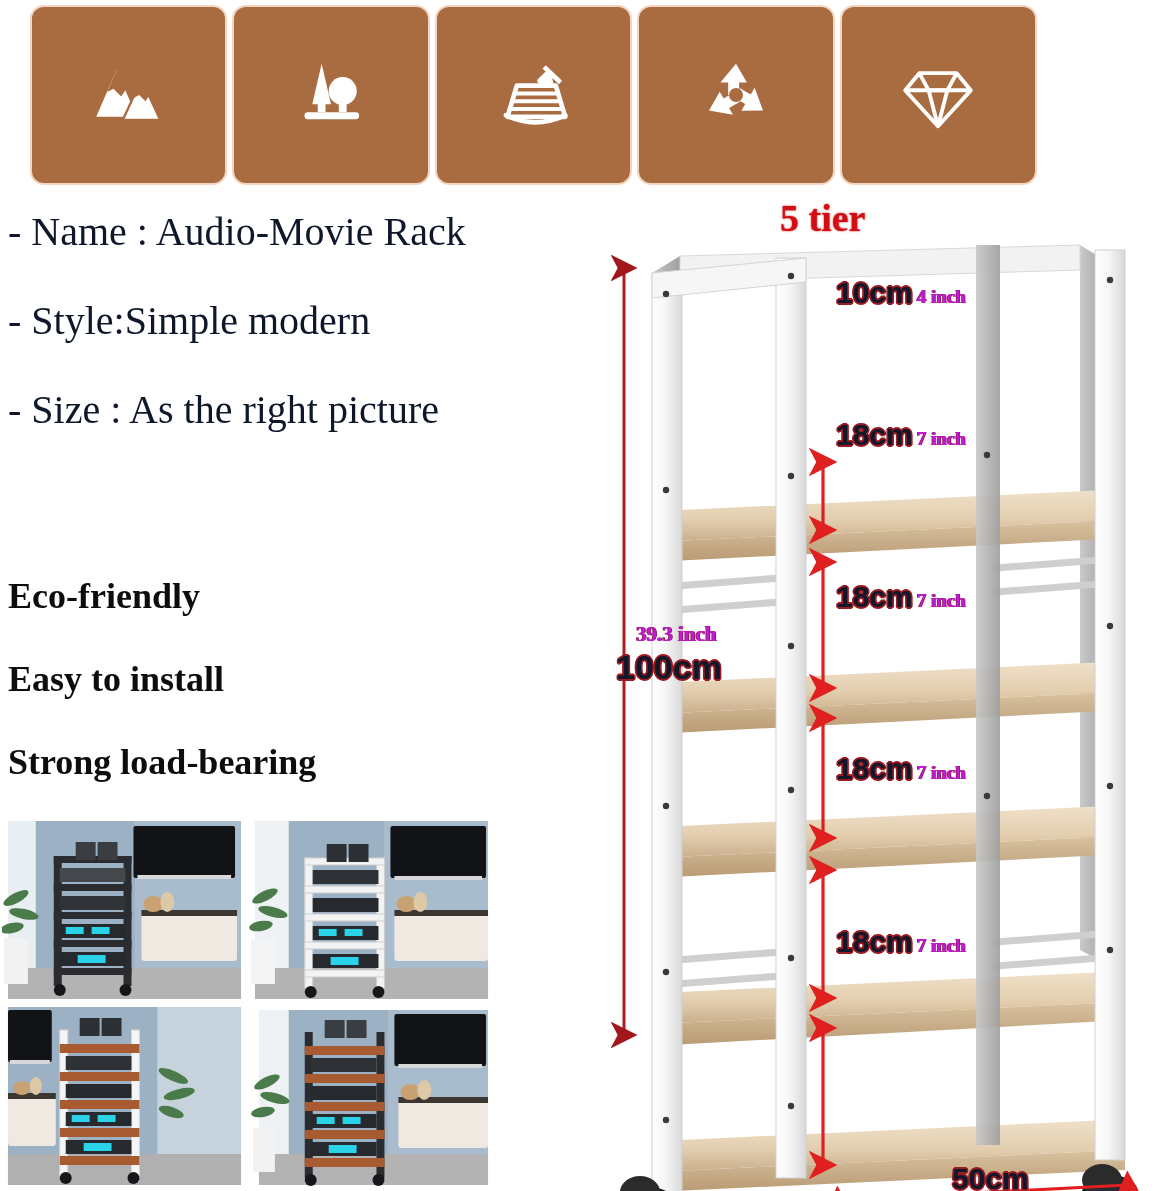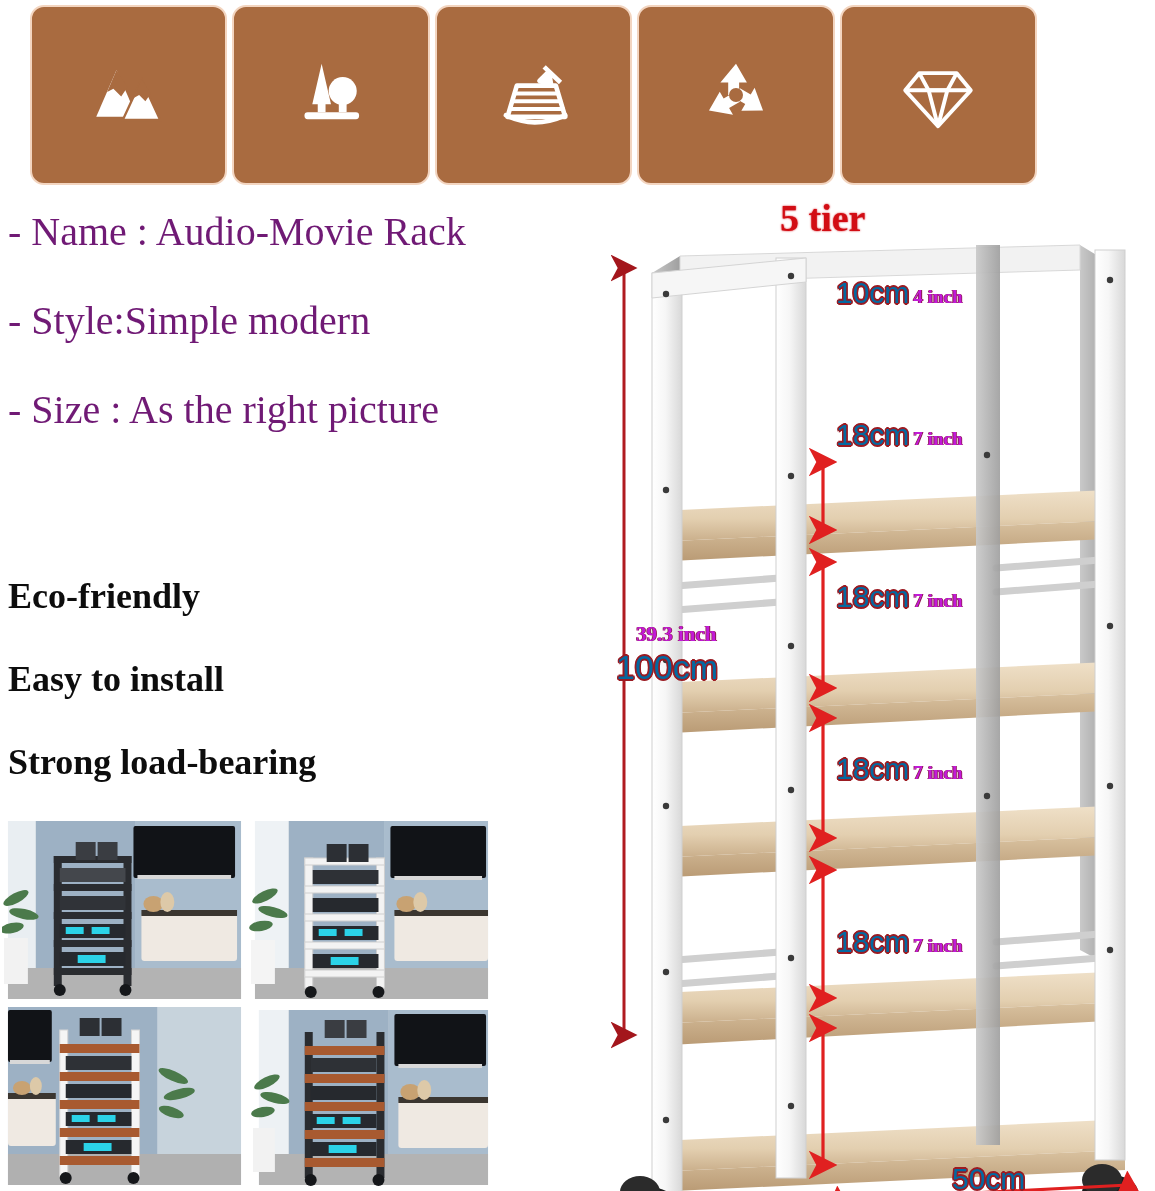--- a/index.html
+++ b/index.html
@@ -22,21 +22,21 @@
     background:#a96b40;
     border-radius:14px;
     border:2px solid #f3d5c0;
     display:flex; align-items:center; justify-content:center;
   }
   .feature-tile svg{ width:78px; height:78px; display:block; }
 
   
   #spec-list{ position:absolute; left:8px; top:212px; width:600px; }
   .spec-line{
-    color:#701a75;
+    color:#0f172a;
     font-size:40px;
     line-height:1.0;
     margin-bottom:49px;
     white-space:nowrap;
     font-family:"Liberation Serif", serif;
   }
   #benefit-list{ position:absolute; left:8px; top:578px; width:520px; }
   .benefit-line{
     color:#0d0d0d;
     font-size:36px;
@@ -65,21 +65,21 @@
     position:absolute; left:200px; top:6px;
     color:#d20d14; font-size:38px; font-weight:bold;
     font-family:"Liberation Serif", serif;
     text-shadow:0 0 2px #d20d14;
   }
   #rack-svg{ position:absolute; left:0; top:0; width:575px; height:1001px; }
 
   
   .dim{ position:absolute; white-space:nowrap; font-family:"Liberation Sans", sans-serif; }
   .dim .cm{
-    font-size:30px; font-weight:normal; color:#0369a1;
+    font-size:30px; font-weight:bold; color:#0f172a;
     -webkit-text-stroke:0px;
     text-shadow:
       1.6px 0 0 #9b1b22, -1.6px 0 0 #9b1b22, 0 1.6px 0 #9b1b22, 0 -1.6px 0 #9b1b22,
       1.2px 1.2px 0 #9b1b22, -1.2px 1.2px 0 #9b1b22, 1.2px -1.2px 0 #9b1b22, -1.2px -1.2px 0 #9b1b22;
   }
   .dim .inch{
     font-size:19px; color:#c21ad8; font-weight:bold;
     font-family:"Liberation Serif", serif;
     text-shadow:0.8px 0 0 #8c1b4e, -0.8px 0 0 #8c1b4e;
     margin-left:4px;

